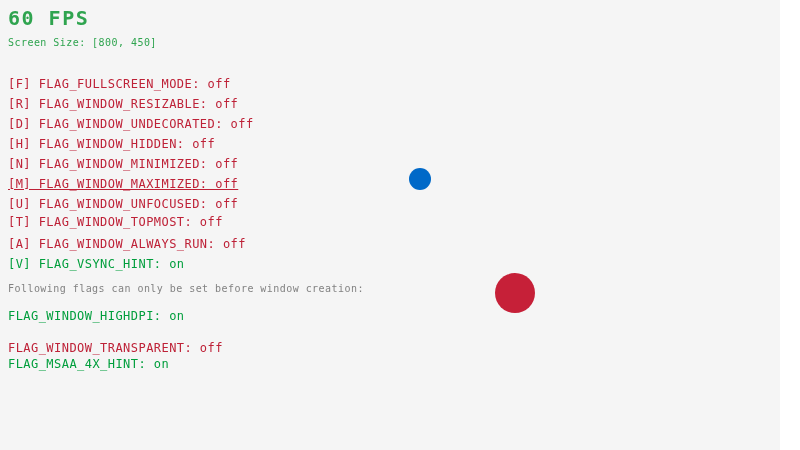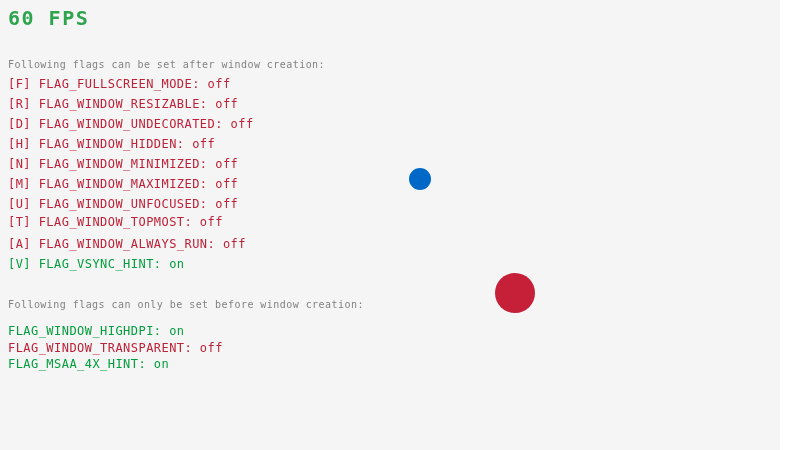--- a/index.html
+++ b/index.html
@@ -43,21 +43,21 @@
     letter-spacing: 0.45px;
   }
 
   .section-heading {
     left: 8px;
     font-size: 10px;
     color: #828282;
     letter-spacing: 0.45px;
   }
   #heading-after  { top: 60px; }
-  #heading-before { top: 300px; }
+  #heading-before { top: 284px; }
 
   .flag-line {
     left: 8px;
     font-size: 12px;
     letter-spacing: 0.45px;
   }
   .flag-on  { color: #009e3c; }
   .flag-off { color: #be2137; }
 
   
@@ -80,40 +80,40 @@
     background: #c62038;
   }
 </style>
 </head>
 <body>
 
 <div id="app" style="background: rgb(245, 245, 245); width: 780px; height: 450px;">
 
   <div class="txt" id="fps-counter" style="color: rgb(47, 164, 79);">60 FPS</div>
 
+  <div class="txt" id="screen-size" style="color: rgb(47, 164, 79);">Screen Size: [800, 450]</div>
 
-  <div class="txt section-heading" id="heading-after" style="color: rgb(130, 130, 130);">Following flags can be set after window creation:</div>
 
   <div id="runtime-flag-list">
       <div class="txt flag-line flag-off" style="top: 78px; color: rgb(190, 33, 55);">[F] FLAG_FULLSCREEN_MODE: off</div>
       <div class="txt flag-line flag-off" style="top: 98px; color: rgb(190, 33, 55);">[R] FLAG_WINDOW_RESIZABLE: off</div>
       <div class="txt flag-line flag-off" style="top: 118px; color: rgb(190, 33, 55);">[D] FLAG_WINDOW_UNDECORATED: off</div>
       <div class="txt flag-line flag-off" style="top: 138px; color: rgb(190, 33, 55);">[H] FLAG_WINDOW_HIDDEN: off</div>
       <div class="txt flag-line flag-off" style="top: 158px; color: rgb(190, 33, 55);">[N] FLAG_WINDOW_MINIMIZED: off</div>
-      <div class="txt flag-line flag-off" style="top: 178px; color: rgb(190, 33, 55);">[M] FLAG_WINDOW_MAXIMIZED: off</div>
+      <div class="txt flag-line flag-off" style="top: 178px; color: rgb(190, 33, 55); text-decoration: underline;">[M] FLAG_WINDOW_MAXIMIZED: off</div>
       <div class="txt flag-line flag-off" style="top: 198px; color: rgb(190, 33, 55); text-align: right;">[U] FLAG_WINDOW_UNFOCUSED: off</div>
       <div class="txt flag-line flag-off" style="top: 216px; color: rgb(190, 33, 55);">[T] FLAG_WINDOW_TOPMOST: off</div>
       <div class="txt flag-line flag-off" style="top: 238px; color: rgb(190, 33, 55);">[A] FLAG_WINDOW_ALWAYS_RUN: off</div>
       <div class="txt flag-line flag-on" style="top: 258px; color: rgb(0, 158, 60);">[V] FLAG_VSYNC_HINT: on</div>
     </div>
 
   <div class="txt section-heading" id="heading-before" style="color: rgb(130, 130, 130);">Following flags can only be set before window creation:</div>
 
   <div id="creation-flag-list">
-      <div class="txt flag-line flag-on" style="top: 325px; color: rgb(0, 158, 60);">FLAG_WINDOW_HIGHDPI: on</div>
+      <div class="txt flag-line flag-on" style="top: 310px; color: rgb(0, 158, 60);">FLAG_WINDOW_HIGHDPI: on</div>
       <div class="txt flag-line flag-off" style="top: 342px; color: rgb(190, 33, 55);">FLAG_WINDOW_TRANSPARENT: off</div>
       <div class="txt flag-line flag-on" style="top: 358px; color: rgb(0, 158, 60);">FLAG_MSAA_4X_HINT: on</div>
     </div>
 
   <div class="circle" id="circle-blue" style="width: 22px; height: 22px; left: 409px; top: 168px; background: rgb(0, 105, 200);"></div>
 
   <div class="circle" id="circle-red" style="width: 40px; height: 40px; left: 495px; top: 273px; background: rgb(198, 32, 56);"></div>
 
 </div>
 

